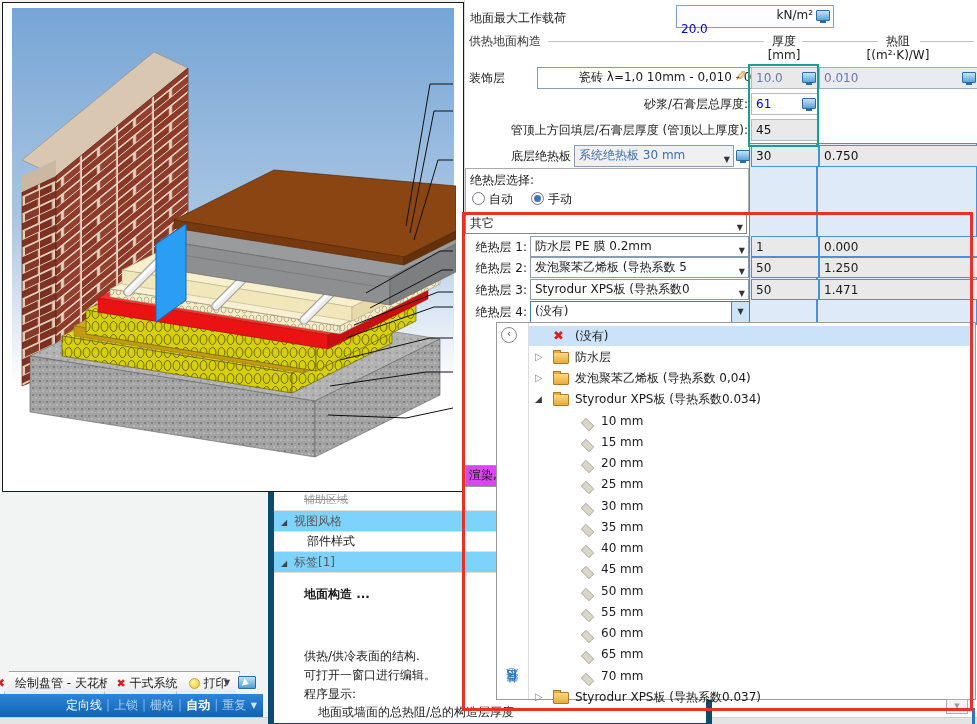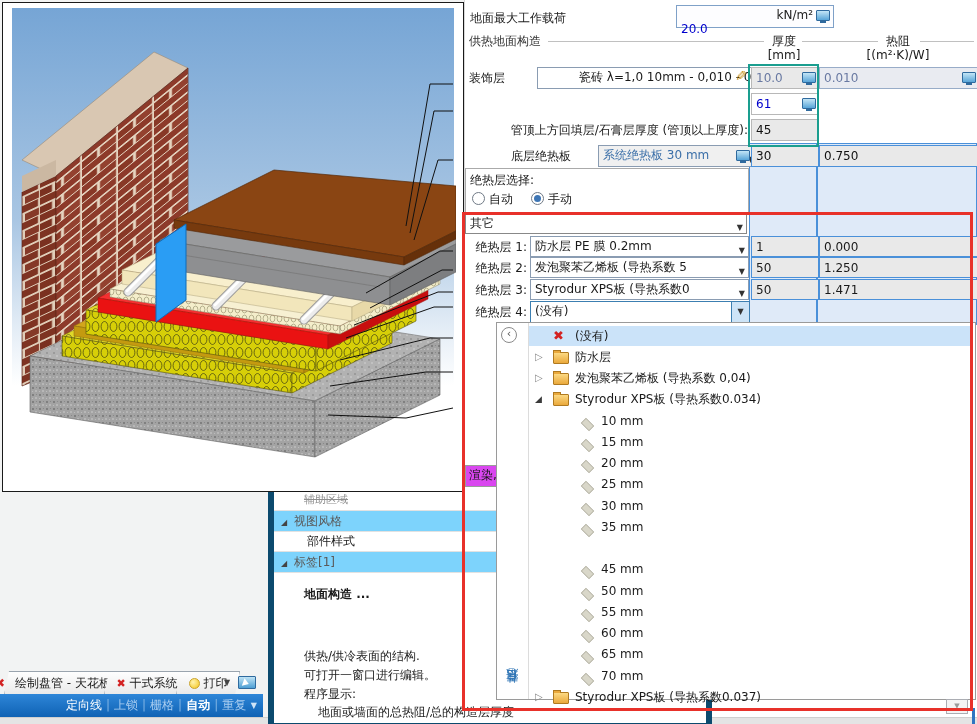--- a/index.html
+++ b/index.html
@@ -83,37 +83,38 @@
   <span class="lbl" style="left:735px;top:68px;color:#c8901c;font-size:14px;transform:scaleX(-1);">✎</span>
   <div class="cell" style="left:751px;top:67px;width:62px;height:20px;border-color:#b8b8b8;color:#6979a2;">
     <span>10.0</span>
     <span class="mi" style="position:absolute;right:2px;top:4px;"></span>
   </div>
   <div class="cell" style="left:819px;top:67px;width:154px;height:20px;border-color:#98acc8;background:#e9ebf1;color:#6979a2;">
     <span>0.010</span>
     <span class="mi" style="position:absolute;right:2px;top:4px;"></span>
   </div>
 
+  <div class="lbl" style="left:469px;top:96px;width:279px;text-align:right;">砂浆/石膏层总厚度:</div>
   <div class="cell" style="left:751px;top:93px;width:62px;height:20px;border-color:#b8b8b8;background:#fff;color:#0000cd;">
     <span>61</span>
     <span class="mi" style="position:absolute;right:2px;top:4px;"></span>
   </div>
 
   <div class="lbl" style="left:430px;top:122px;width:318px;text-align:right;">管顶上方回填层/石膏层厚度 (管顶以上厚度):</div>
   <div class="cell" style="left:751px;top:119px;width:62px;height:20px;border-color:#b8b8b8;color:#111;">
     <span>45</span>
   </div>
 
   <div class="abs" style="left:748px;top:64px;width:67px;height:79px;border:2px solid #1a9e8f;z-index:3;pointer-events:none;"></div>
 
   <div class="abs" style="left:749px;top:143px;width:66px;height:180px;background:#dfeaf8;border:1px solid #4a90d9;z-index:2;"></div>
   <div class="abs" style="left:817px;top:143px;width:158px;height:180px;background:#dfeaf8;border:1px solid #4a90d9;z-index:2;"></div>
 
   <div class="lbl" style="left:490px;top:148px;width:81px;text-align:right;">底层绝热板</div>
-  <div class="combo" style="left:598px;top:145px;width:136px;height:20px;background:#f0f0f0;color:#3b6fa8;">
+  <div class="combo" style="left:574px;top:145px;width:136px;height:20px;background:#f0f0f0;color:#3b6fa8;">
     <span>系统绝热板 30 mm</span>
     <span class="carr">▼</span>
   </div>
   <span class="mi miabs" style="left:736px;top:150px;"></span>
   <div class="cell" style="left:751px;top:145px;width:62px;height:20px;color:#111;">
     <span>30</span>
   </div>
   <div class="cell" style="left:819px;top:145px;width:154px;height:20px;color:#111;">
     <span>0.750</span>
   </div>
@@ -368,20 +369,24 @@
         <span class="tlbl leaf">25 mm</span>
       </div>
     <div class="trow" style="top:173px;">
         <span class="leafic"></span>
         <span class="tlbl leaf">30 mm</span>
       </div>
     <div class="trow" style="top:194px;">
         <span class="leafic"></span>
         <span class="tlbl leaf">35 mm</span>
       </div>
+    <div class="trow" style="top:215px;">
+        <span class="leafic"></span>
+        <span class="tlbl leaf">40 mm</span>
+      </div>
     <div class="trow" style="top:236px;">
         <span class="leafic"></span>
         <span class="tlbl leaf">45 mm</span>
       </div>
     <div class="trow" style="top:258px;">
         <span class="leafic"></span>
         <span class="tlbl leaf">50 mm</span>
       </div>
     <div class="trow" style="top:279px;">
         <span class="leafic"></span>

